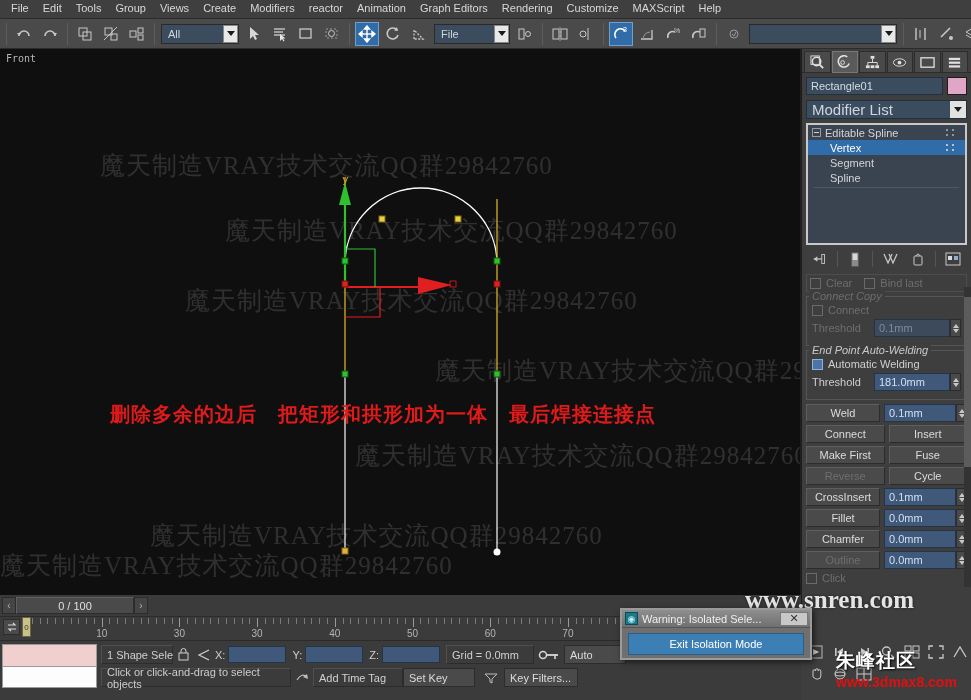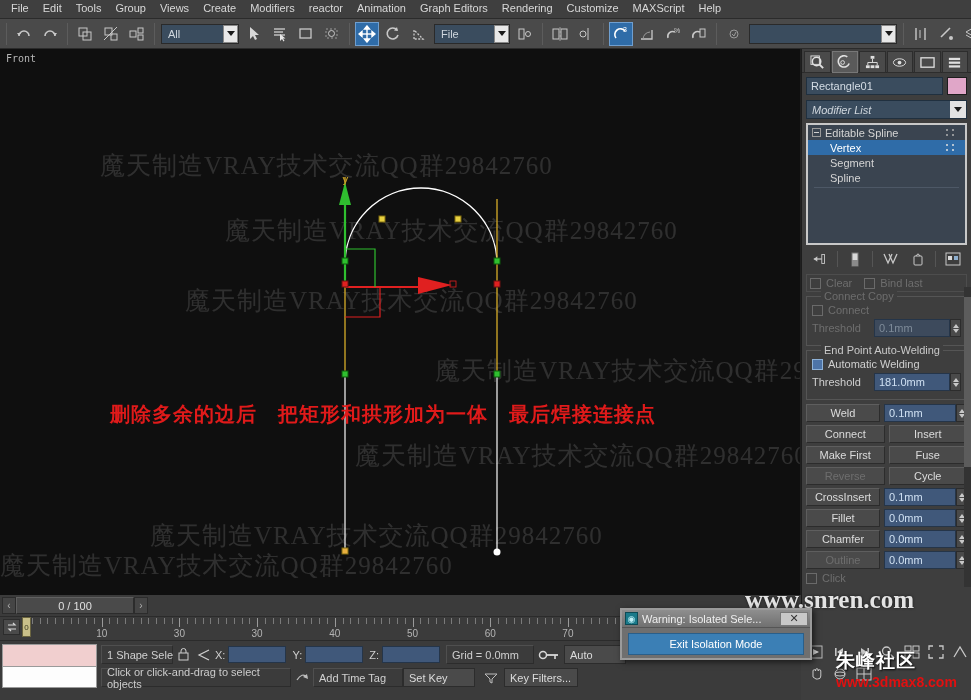--- a/index.html
+++ b/index.html
@@ -105,21 +105,21 @@
   .cp-name {
     flex: 1; height: 18px; background: #3a4c5e; border: 1px solid #20303f;
     color: #d5dde5; font-size: 11px; padding: 1px 4px; line-height: 15px;
   }
   .cp-swatch { width: 20px; height: 18px; margin-left: 4px; border: 1px solid #1d1d1d; }
 
   .cp-modlist {
     margin: 3px 4px 0 4px; height: 19px; background: #3a4c5e;
     border: 1px solid #20303f; display: flex; align-items: center;
   }
-  .cp-modlist .txt { padding: 0 5px; color: #cfd6dd; font-size: 11px; font-style: italic; }
+  .cp-modlist .txt { padding: 0 5px; color: #cfd6dd; font-size: 15px; }
   .cp-modlist .arr {
     width: 16px; height: 17px; margin-left: auto; background: #e2e2e2;
     display: flex; align-items: center; justify-content: center;
   }
   .cp-modlist .arr::after {
     content:""; border-left:4px solid transparent; border-right:4px solid transparent;
     border-top:5px solid #1a1a1a;
   }
 
   .cp-stack {
@@ -151,22 +151,22 @@
   .sbtn { width: 22px; height: 20px; display:flex; align-items:center; justify-content:center; }
   .vdiv { width:1px; height:16px; background:#555; }
 
   .rollout { margin: 4px 4px 0 4px; }
   .rowline { display: flex; align-items: center; margin-bottom: 3px; }
   .grpbox {
     border: 1px solid #555; margin: 4px 0 4px 0; padding: 7px 5px 5px 5px;
     position: relative;
   }
   .grptitle {
-    position: absolute; top: -7px; left: 14px; background: #3e3e3e;
-    padding: 0 3px; font-size: 11px; color: #c9c9c9;
+    position: absolute; top: -7px; left: 2px; background: #3e3e3e;
+    padding: 0 3px; font-size: 11px; color: #c9c9c9; font-style: italic;
   }
   .grptitle.dim { color: #6d6d6d; }
   .btn {
     background: #4a4a4a; border: 1px solid #2c2c2c;
     border-top-color: #5e5e5e; border-left-color: #5e5e5e;
     height: 18px; color: #dcdcdc; font-size: 11px;
     display: flex; align-items: center; justify-content: center;
     font-family: "Liberation Sans", sans-serif;
   }
   .btn.dim { color: #6e6e6e; }

